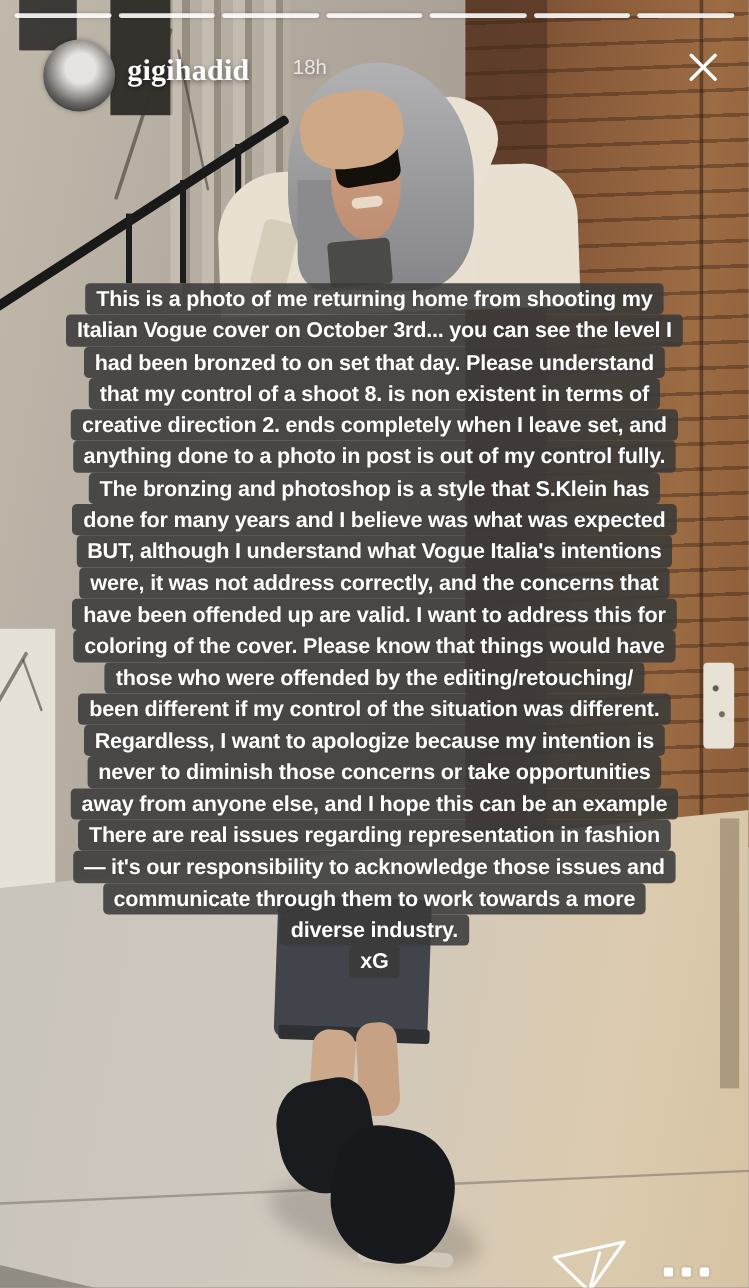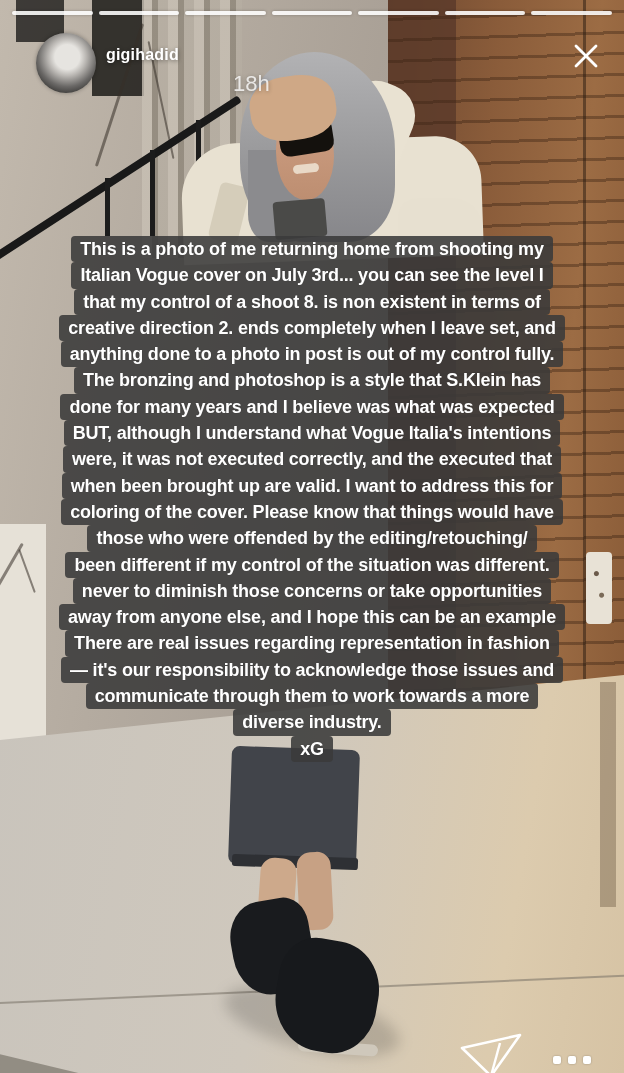--- a/index.html
+++ b/index.html
@@ -73,24 +73,24 @@
     border-radius:50%;filter:blur(7px);transform:rotate(14deg);}
 
   
   .header{position:absolute;left:0;top:0;width:624px;height:110px;z-index:20;}
   .progress{position:absolute;left:12px;top:11px;width:600px;height:4px;display:flex;gap:6px;}
   .progress .seg{flex:1;height:4px;background:rgba(255,255,255,.88);border-radius:2px;
     box-shadow:0 0 3px rgba(0,0,0,.25);}
   .avatar{position:absolute;left:36px;top:33px;width:60px;height:60px;border-radius:50%;
     background:radial-gradient(circle at 52% 40%,#e6e4e0 0 26%,#b9b6b2 40%,#6a6866 62%,#2c2b29 85%);
     box-shadow:0 0 4px rgba(0,0,0,.3);}
-  .username{position:absolute;left:106px;top:46px;font-size:16px;font-weight:bold;color:#fff;
-    text-shadow:0 1px 4px rgba(0,0,0,.45);letter-spacing:.2px;}
-  .timestamp{position:absolute;left:233px;top:47px;font-size:22px;color:rgba(255,255,255,.78);
-    text-shadow:0 1px 4px rgba(0,0,0,.35);margin-top:24px;}
+  .username{position:absolute;left:106px;top:46px;font-size:25px;font-weight:bold;color:#fff;
+    text-shadow:0 1px 4px rgba(0,0,0,.45);letter-spacing:.2px;font-family:Liberation Serif, serif;}
+  .timestamp{position:absolute;left:244px;top:47px;font-size:17px;color:rgba(255,255,255,.78);
+    text-shadow:0 1px 4px rgba(0,0,0,.35);}
   .close-btn{position:absolute;left:568px;top:38px;width:36px;height:36px;background:none;border:none;
     cursor:pointer;padding:0;}
 
   
   .caption{position:absolute;left:0;top:236px;width:624px;z-index:10;text-align:center;}
   .cap-line{height:26.3px;line-height:26.3px;white-space:nowrap;}
   .cap-text{display:inline-block;background:rgba(58,58,58,.88);color:#fff;
     font-size:18px;font-weight:bold;letter-spacing:-0.2px;
     padding:0 9px;border-radius:4px;line-height:26.3px;height:26.3px;
     text-shadow:0 0 1px rgba(0,0,0,.25);}
@@ -148,32 +148,34 @@
   <div class="leg-l"></div>
   <div class="leg-r"></div>
   <div class="shoe-l"></div>
   <div class="sole"></div>
   <div class="shoe-r"></div>
 </div>
 
 <div class="caption">
 
 <div class="cap-line"><span class="cap-text">This is a photo of me returning home from shooting my</span></div>
-    <div class="cap-line"><span class="cap-text">Italian Vogue cover on July 3rd... you can see the level I</span></div>
+    <div class="cap-line"><span class="cap-text">Italian Vogue cover on October 3rd... you can see the level I</span></div>
+    <div class="cap-line"><span class="cap-text">had been bronzed to on set that day. Please understand</span></div>
     <div class="cap-line"><span class="cap-text">that my control of a shoot 8. is non existent in terms of</span></div>
     <div class="cap-line"><span class="cap-text">creative direction 2. ends completely when I leave set, and</span></div>
     <div class="cap-line"><span class="cap-text">anything done to a photo in post is out of my control fully.</span></div>
     <div class="cap-line"><span class="cap-text">The bronzing and photoshop is a style that S.Klein has</span></div>
     <div class="cap-line"><span class="cap-text">done for many years and I believe was what was expected</span></div>
     <div class="cap-line"><span class="cap-text">BUT, although I understand what Vogue Italia's intentions</span></div>
-    <div class="cap-line"><span class="cap-text">were, it was not executed correctly, and the executed that</span></div>
-    <div class="cap-line"><span class="cap-text">when been brought up are valid. I want to address this for</span></div>
+    <div class="cap-line"><span class="cap-text">were, it was not address correctly, and the concerns that</span></div>
+    <div class="cap-line"><span class="cap-text">have been offended up are valid. I want to address this for</span></div>
     <div class="cap-line"><span class="cap-text">coloring of the cover. Please know that things would have</span></div>
     <div class="cap-line"><span class="cap-text">those who were offended by the editing/retouching/</span></div>
     <div class="cap-line"><span class="cap-text">been different if my control of the situation was different.</span></div>
+    <div class="cap-line"><span class="cap-text">Regardless, I want to apologize because my intention is</span></div>
     <div class="cap-line"><span class="cap-text">never to diminish those concerns or take opportunities</span></div>
     <div class="cap-line"><span class="cap-text">away from anyone else, and I hope this can be an example</span></div>
     <div class="cap-line"><span class="cap-text">There are real issues regarding representation in fashion</span></div>
     <div class="cap-line"><span class="cap-text">— it's our responsibility to acknowledge those issues and</span></div>
     <div class="cap-line"><span class="cap-text">communicate through them to work towards a more</span></div>
     <div class="cap-line"><span class="cap-text">diverse industry.</span></div>
     <div class="cap-line"><span class="cap-text">xG</span></div>
   </div>
 
 <div class="header">

